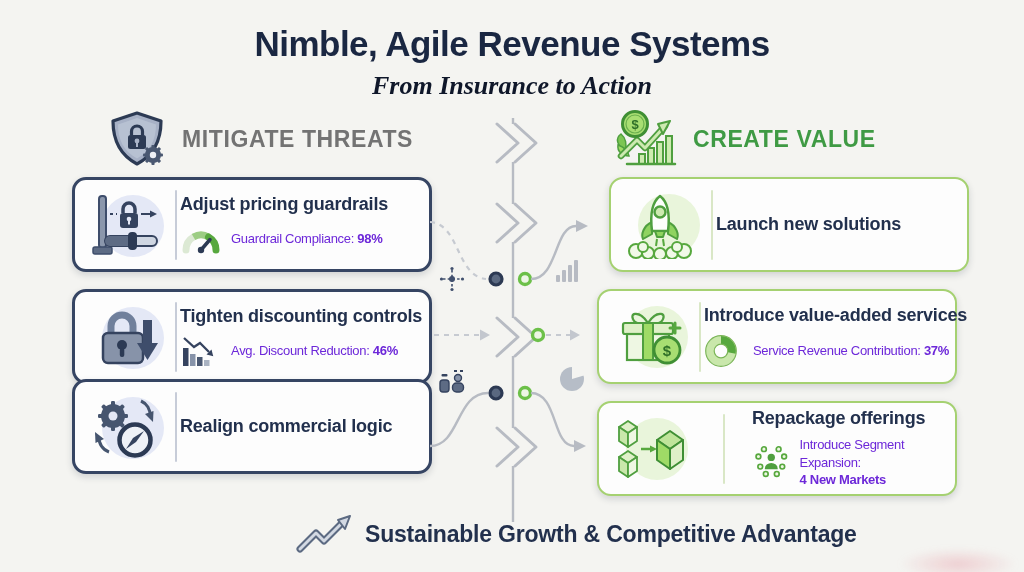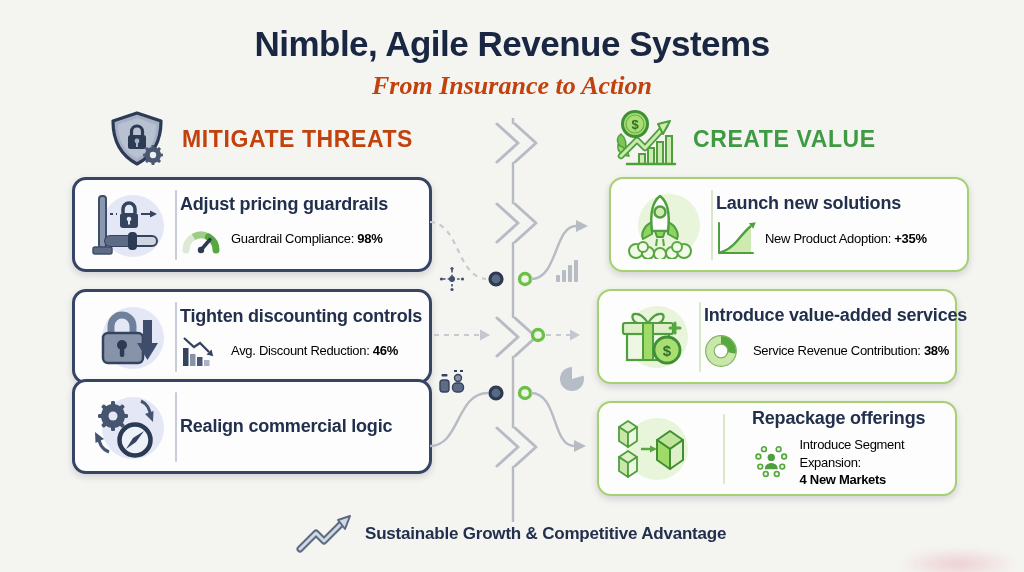--- a/index.html
+++ b/index.html
@@ -2,47 +2,47 @@
 <html><head>
 <meta charset="utf-8">
 <style>
   html,body{margin:0;padding:0;}
   .canvas{position:relative;width:1024px;height:572px;background:#f4f4f1;overflow:hidden;
           font-family:"Liberation Sans",sans-serif;color:#22304d;}
   .page-title{position:absolute;top:24px;left:0;width:100%;text-align:center;
           font-size:35px;font-weight:bold;letter-spacing:-0.5px;color:#1a2742;}
   .page-subtitle{position:absolute;top:71px;left:0;width:100%;text-align:center;
           font-family:"Liberation Serif",serif;font-style:italic;font-weight:600;
-          font-size:26px;color:#c2410c;}
+          font-size:26px;color:#0f172a;}
   .col-header{position:absolute;display:flex;align-items:center;gap:14px;}
   .col-header .hlabel{font-size:23px;font-weight:bold;letter-spacing:0.6px;}
   .hdr-left{left:106px;top:110px;}
   .hdr-right{left:613px;top:110px;}
-  .mitigate{color:#c2410c;} .create{color:#3f9a44;}
+  .mitigate{color:#737373;} .create{color:#3f9a44;}
 
   .card{position:absolute;width:360px;height:95px;background:#fdfdfd;border-radius:14px;
         display:flex;align-items:center;box-shadow:0 3px 7px rgba(25,35,55,.16);box-sizing:border-box;}
   .card.navy{border:3px solid #364563;}
   .card.green{border:2.5px solid #a5d171;}
   .icon-zone{width:100px;height:100%;position:relative;flex:none;}
   .bubble{position:absolute;width:62px;height:62px;border-radius:50%;left:27px;top:15px;}
   .navy-bubble{background:#e4e8f6;} .green-bubble{background:#e9f5db;}
   .main-icon{position:absolute;left:12px;top:12px;}
   .divider{width:2px;height:70px;flex:none;border-radius:1px;}
   .navy-div{background:#c7ccd8;} .green-div{background:#d9e7c6;}
   .content{flex:1;padding-left:3px;display:flex;flex-direction:column;justify-content:center;gap:7px;min-width:0;}
   .card-title{font-size:18px;font-weight:bold;letter-spacing:-0.2px;color:#22304d;white-space:nowrap;}
   .metric-row{display:flex;align-items:center;gap:9px;}
-  .metric-text{font-size:13px;letter-spacing:-0.3px;color:#000000;line-height:1.35;}
+  .metric-text{font-size:13px;letter-spacing:-0.3px;color:#6d28d9;line-height:1.35;}
   .metric-text b{font-weight:bold;}
   .stacked b{display:block;}
 
   .spine{position:absolute;left:430px;top:108px;}
   .footer{position:absolute;left:296px;top:513px;display:flex;align-items:center;gap:9px;}
-  .footer .flabel{font-size:17px;font-weight:bold;letter-spacing:-0.2px;color:#22304d;}
+  .footer .flabel{font-size:23px;font-weight:bold;letter-spacing:-0.2px;color:#22304d;}
   .smudge{position:absolute;right:6px;bottom:-8px;width:120px;height:32px;border-radius:50%;
           background:radial-gradient(ellipse at center,rgba(225,120,135,.30),rgba(225,120,135,0) 70%);
           filter:blur(3px);}
 </style>
 </head>
 <body>
 
 <div class="canvas">
 
   <div class="page-title">Nimble, Agile Revenue Systems</div>
@@ -238,31 +238,20 @@
         <path d="M29 31 C20 35 18 44 20 48 L29 43 Z" fill="#8fd360" stroke="#4f9f3f" stroke-width="2" stroke-linejoin="round"></path>
         <path d="M45 31 C54 35 56 44 54 48 L45 43 Z" fill="#8fd360" stroke="#4f9f3f" stroke-width="2" stroke-linejoin="round"></path>
         <path d="M37 5 C45 11 47 24 45 40 L29 40 C27 24 29 11 37 5 Z" fill="#fdfefb" stroke="#4f9f3f" stroke-width="2.5" stroke-linejoin="round"></path>
         <circle cx="37" cy="21" r="5.5" fill="#cdeab0" stroke="#4f9f3f" stroke-width="2.5"></circle>
         <path d="M32 40 L42 40 L40 46 L34 46 Z" fill="#8fd360" stroke="#4f9f3f" stroke-width="2" stroke-linejoin="round"></path>
       </svg>
     </div>
     <div class="divider green-div"></div>
     <div class="content">
       <div class="card-title">Launch new solutions</div>
-      <div class="metric-row">
-        <svg width="40" height="36" viewBox="0 0 40 36">
-          <path d="M3 32 C10 30 16 26 21 20 C26 14 30 9 35 5 L35 32 Z" fill="#cdeab0"></path>
-          <path d="M3 2 V32 H37" fill="none" stroke="#4f9f3f" stroke-width="2" stroke-linecap="round"></path>
-          <path d="M3 32 C10 30 16 26 21 20 C26 14 30 9 35 5" fill="none" stroke="#4f9f3f" stroke-width="2.4"></path>
-          <g transform="rotate(-38 35 5)">
-              <polygon points="35,1.5 41,5 35,8.5" fill="#4f9f3f"></polygon>
-            </g>
-        </svg>
-        <div class="metric-text"><span>New Product Adoption:</span> <b>+35%</b></div>
-      </div>
     </div>
   </div>
 
   <div class="card green" style="left:597px;top:289px;">
     <div class="icon-zone">
       <div class="bubble green-bubble"></div>
       <svg class="main-icon" width="76" height="68" viewBox="0 0 76 68">
         <path d="M37 20 C28 6 16 10 24 19 C28 22 33 21 37 20 Z" fill="#eaf6dd" stroke="#4f9f3f" stroke-width="2.2"></path>
         <path d="M37 20 C46 6 58 10 50 19 C46 22 41 21 37 20 Z" fill="#eaf6dd" stroke="#4f9f3f" stroke-width="2.2"></path>
         <rect x="12" y="20" width="50" height="11" rx="2" fill="#dff0c8" stroke="#4f9f3f" stroke-width="2.2"></rect>
@@ -277,21 +266,21 @@
     <div class="divider green-div"></div>
     <div class="content">
       <div class="card-title">Introduce value-added services</div>
       <div class="metric-row">
         <svg width="40" height="36" viewBox="0 0 40 36">
           <circle cx="17" cy="18" r="11" fill="none" stroke="#c9e7ab" stroke-width="8"></circle>
           <path d="M17 7 A11 11 0 0 1 27.8 20" fill="none" stroke="#57a83e" stroke-width="8"></path>
           <circle cx="17" cy="18" r="15.3" fill="none" stroke="#7ab556" stroke-width="1.2"></circle>
           <circle cx="17" cy="18" r="6.8" fill="none" stroke="#7ab556" stroke-width="1.2"></circle>
         </svg>
-        <div class="metric-text"><span>Service Revenue Contribution:</span> <b>38%</b></div>
+        <div class="metric-text"><span>Service Revenue Contribution:</span> <b>37%</b></div>
       </div>
     </div>
   </div>
 
   <div class="card green" style="left:597px;top:401px;gap:24px;">
     <div class="icon-zone">
       <div class="bubble green-bubble"></div>
       <svg class="main-icon" width="76" height="68" viewBox="0 0 76 68">
         <g stroke="#4f9f3f" stroke-width="1.8" stroke-linejoin="round">
           <polygon points="8,12 17,6 26,12 17,18" fill="#dff0c8"></polygon>

